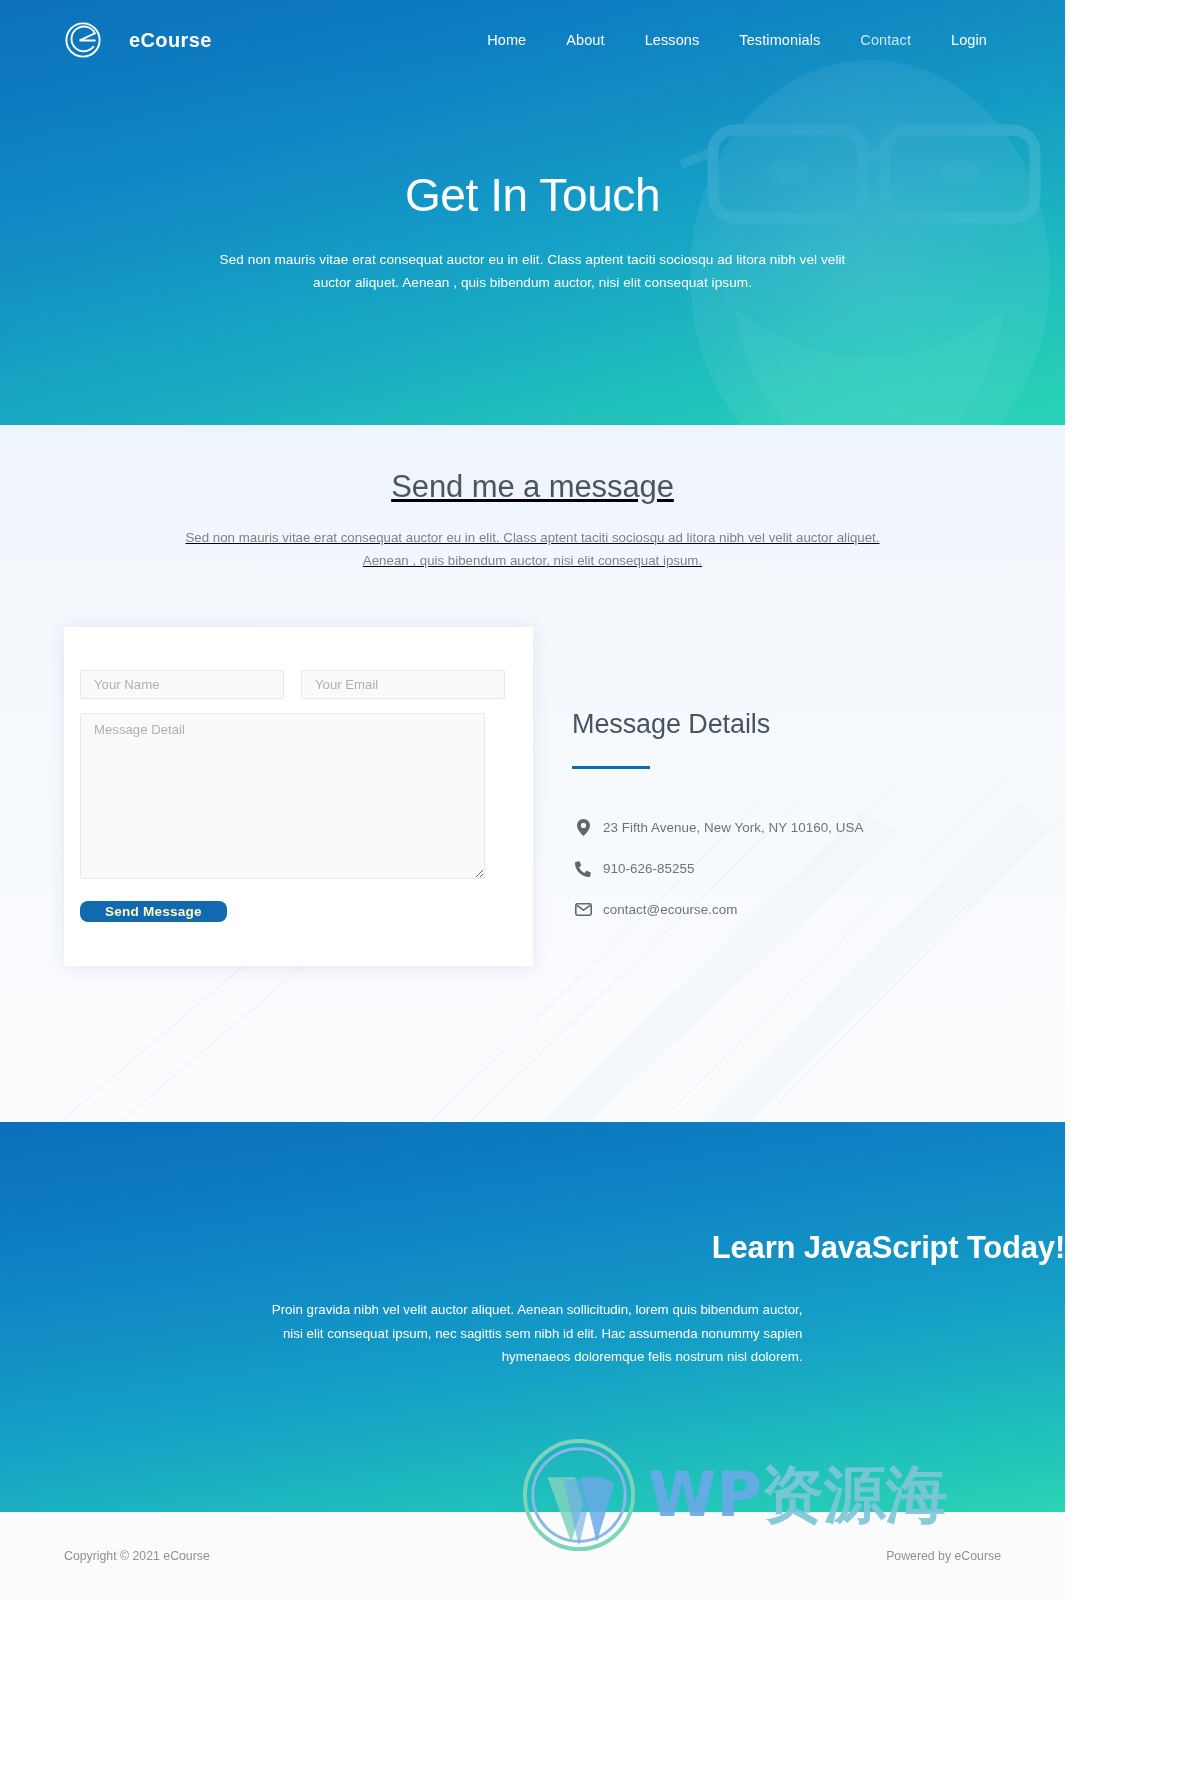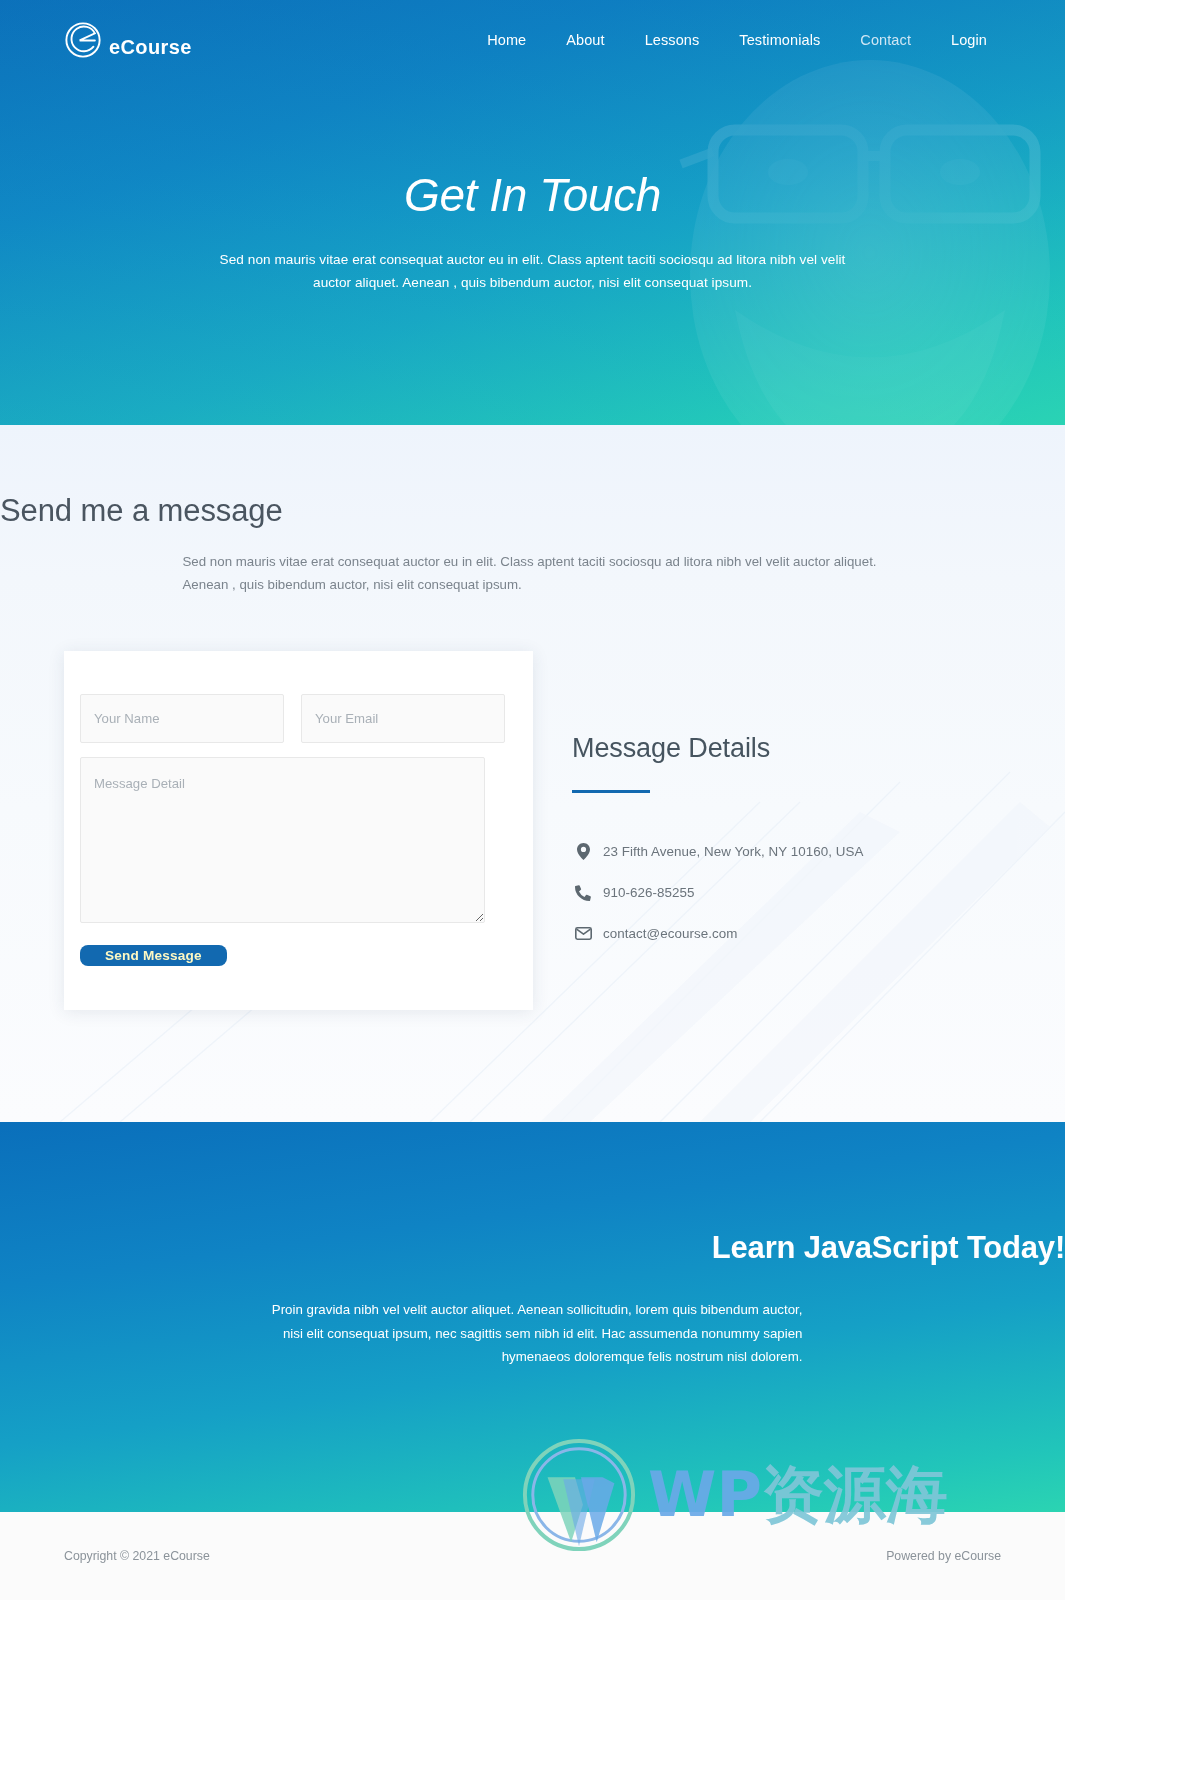--- a/index.html
+++ b/index.html
@@ -57,22 +57,22 @@
     position: absolute;
     left: 0; top: 0;
     width: 1065px;
     height: 80px;
     display: flex;
     align-items: center;
     z-index: 5;
   }
   .brand {
     display: flex;
-    align-items: flex-end;
-    gap: 7px;
+    align-items: center;
+    gap: 27px;
     margin-left: 64px;
     text-decoration: none;
   }
   .brand-mark {
     width: 38px; height: 38px;
     display: block;
   }
   .brand-name {
     color: #ffffff;
     font-size: 20px;
@@ -102,21 +102,20 @@
     width: 1065px;
     text-align: center;
     z-index: 4;
   }
   .hero-title {
     color: #ffffff;
     font-size: 46px;
     font-weight: normal;
     letter-spacing: -0.4px;
     line-height: 1.12;
-    font-style: italic;
   }
   .hero-sub {
     margin: 26px auto 0;
     width: 660px;
     color: #ffffff;
     font-size: 13.6px;
     line-height: 1.72;
     letter-spacing: 0.05px;
   }
 
@@ -131,22 +130,24 @@
   }
   .bg-streaks {
     position: absolute;
     left: 0; bottom: 0;
     width: 1065px; height: 430px;
     opacity: 0.55;
     pointer-events: none;
   }
   .sec-head {
     position: relative;
-    padding-top: 68px;
+    padding-top: 44px;
+    text-align: center;
     z-index: 2;
+    text-decoration: underline;
   }
   .sec-title {
     color: #4a5560;
     font-size: 31px;
     font-weight: normal;
     letter-spacing: -0.1px;
   }
   .sec-sub {
     margin: 21px auto 0;
     width: 700px;
@@ -176,21 +177,21 @@
     display: flex;
     gap: 17px;
     margin-bottom: 14px;
   }
   .field {
     display: block;
     width: 100%;
     background: #fafafa;
     border: 1px solid #e8e8e8;
     border-radius: 2px;
-    padding: 16px 13px;
+    padding: 6px 13px;
     font-family: "Liberation Sans", sans-serif;
     font-size: 13.2px;
     color: #55606b;
     outline: none;
   }
   .field::placeholder { color: #a9b0b7; }
   .field-half { width: 204px; flex: 0 0 204px; }
   .field-area {
     height: 166px;
     resize: vertical;

